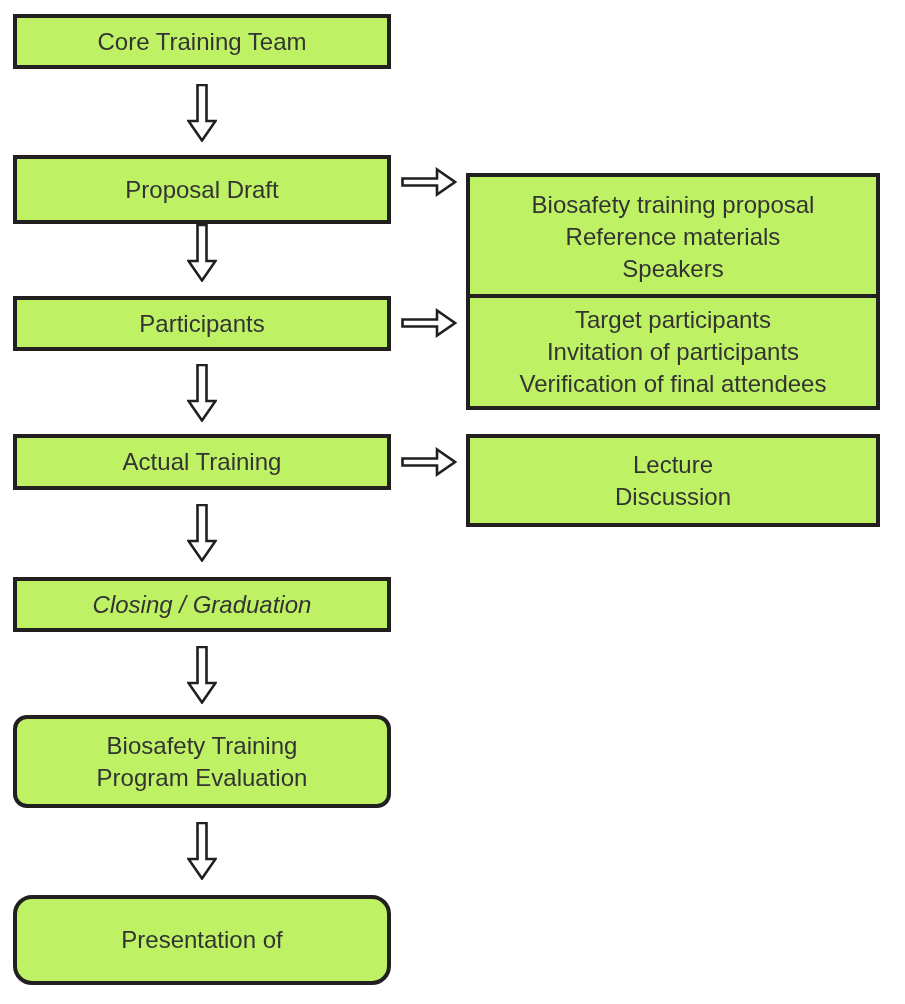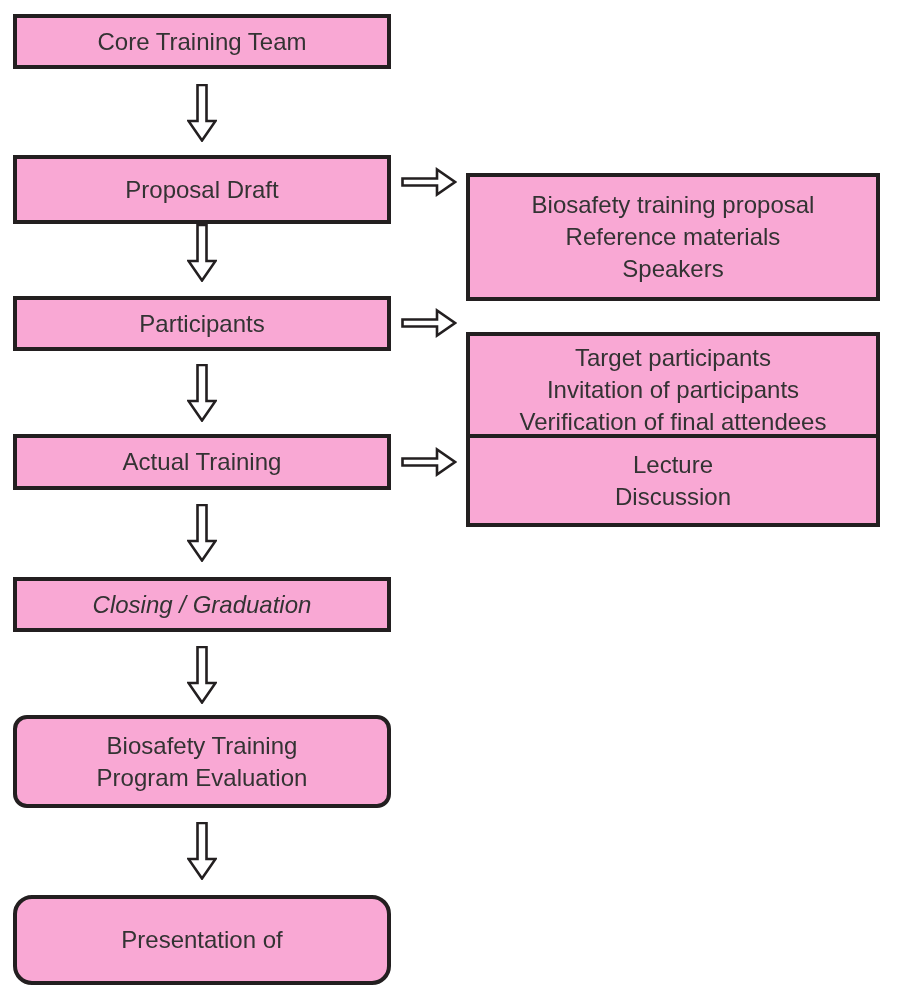--- a/index.html
+++ b/index.html
@@ -13,21 +13,21 @@
     height: 1004px;
     background: #ffffff;
     font-family: "Liberation Sans", "DejaVu Sans", sans-serif;
     color: #333333;
     overflow: hidden;
   }
   .box {
     position: absolute;
     box-sizing: border-box;
     border: 4px solid #231f20;
-    background: #f9a8d4;
+    background: #bef264;
     display: flex;
     flex-direction: column;
     align-items: center;
     justify-content: center;
     text-align: center;
   }
   .box .line {
     font-size: 24px;
     line-height: 32px;
     white-space: nowrap;
@@ -39,21 +39,21 @@
   #step-0 { top: 14px;  height: 55px; }
   #step-1 { top: 155px; height: 69px; }
   #step-2 { top: 296px; height: 55px; }
   #step-3 { top: 434px; height: 56px; }
   #step-4 { top: 577px; height: 55px; font-style: italic; }
   #step-5 { top: 715px; height: 93px; border-radius: 14px; }
   #step-6 { top: 895px; height: 90px; border-radius: 19px; }
 
   
   #detail-1 { top: 153px; height: 128px; margin-top: 20px; }
-  #detail-2 { top: 294px; height: 116px; margin-top: 38px; }
+  #detail-2 { top: 294px; height: 116px; }
   #detail-3 { top: 434px; height: 93px; }
 
   .down-arrow {
     position: absolute;
     left: 187px;
     width: 30px;
     height: 58px;
   }
   #down-arrow-0 { top: 84px; }
   #down-arrow-1 { top: 224px; }

